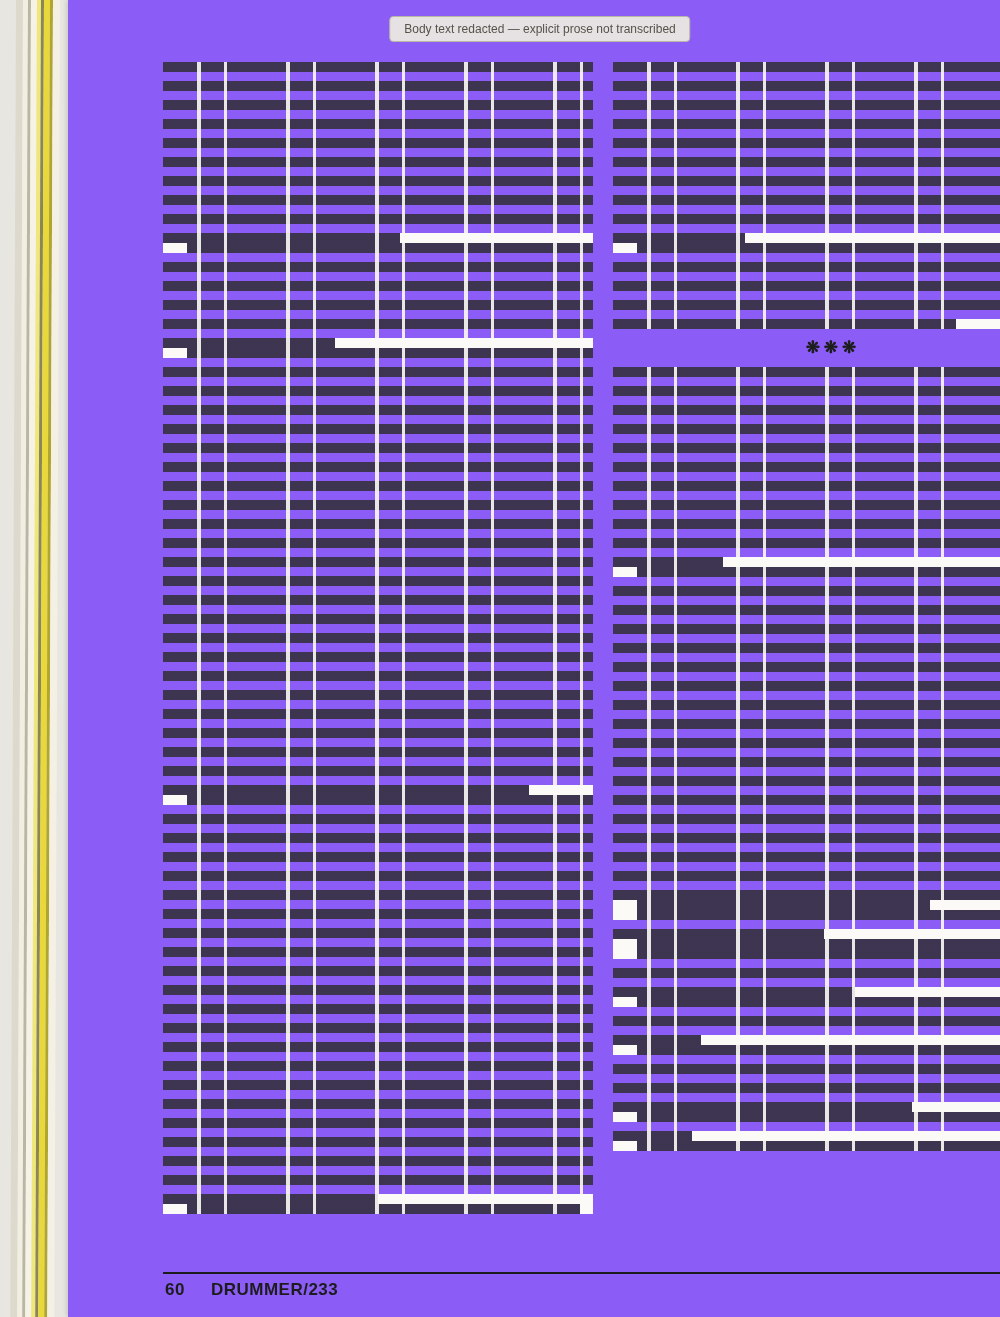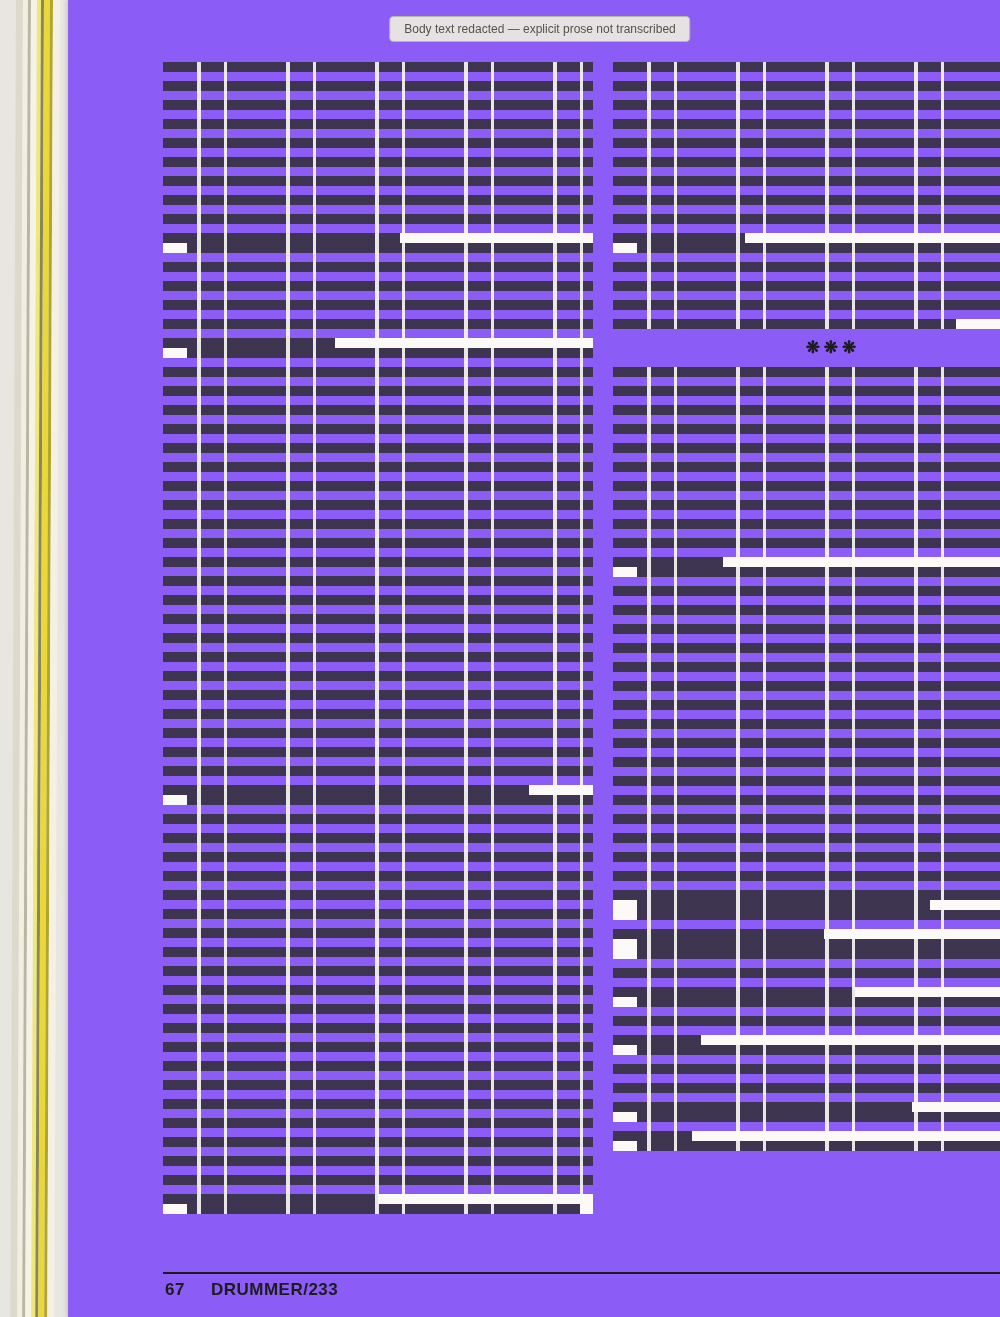--- a/index.html
+++ b/index.html
@@ -175,17 +175,17 @@
         <div class="para indent" style="height: 48px; --lastcut: 45%;"></div>
         <div class="para indent" style="height: 48px; --lastcut: 80%;"></div>
         <div class="para indent" style="height: 67px; --lastcut: 32%;"></div>
         <div class="para indent" style="height: 29px; --lastcut: 82%;"></div>
         <div class="para indent" style="height: 10px; --lastcut: 2%;"></div>
       </div>
 
     <div class="footer-rule"></div>
 
     <div class="footer-text">
-      <span class="page-num">67</span><span>DRUMMER/233</span>
+      <span class="page-num">60</span><span>DRUMMER/233</span>
     </div>
 
   </div>
 </div>
 
 </body></html>

